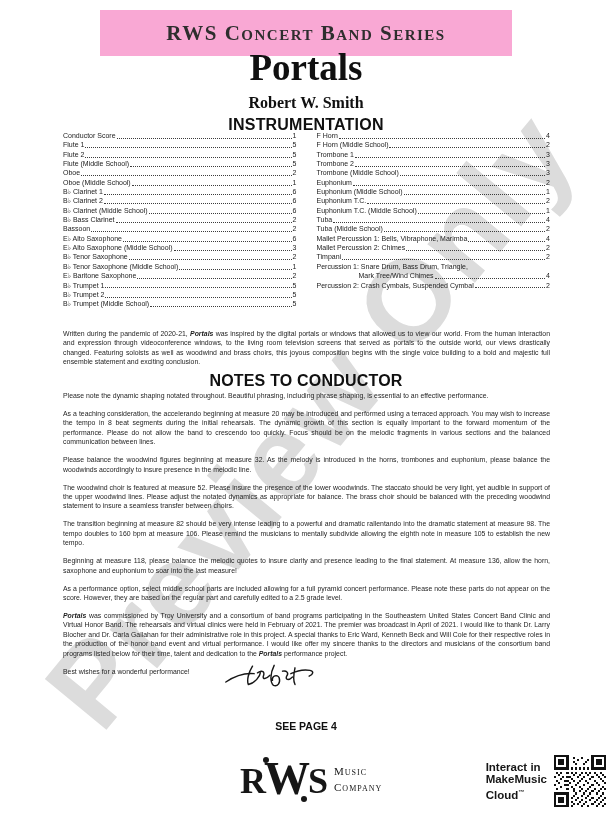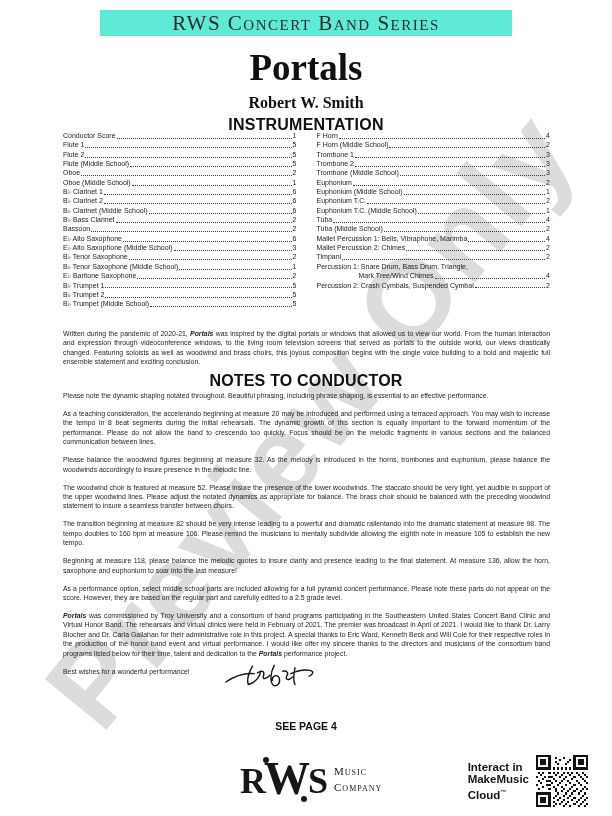--- a/index.html
+++ b/index.html
@@ -4,22 +4,22 @@
 <style>
   html,body{margin:0;padding:0;background:#888;}
   .page{position:relative;width:612px;height:816px;background:#ffffff;overflow:hidden;
         font-family:"Liberation Sans","DejaVu Sans",sans-serif;color:#1b1b1b;}
   .page>.layer{position:absolute;z-index:1;}
   
   .watermark{position:absolute;z-index:0;left:-130px;top:345px;width:880px;height:150px;
              line-height:150px;text-align:center;font-size:116px;font-weight:bold;
              color:#dcdcdc;transform:rotate(-50.5deg);letter-spacing:2px;white-space:nowrap;}
   
-  .banner{left:100px;top:10px;width:412px;height:26px;background:#5eead4;
-          display:flex;align-items:center;justify-content:center;}
+  .banner{left:100px;top:10px;width:412px;height:46px;background:#f9a8d4;
+          display:flex;align-items:center;justify-content:center;font-weight:bold;}
   .banner span{font-family:"Liberation Serif","DejaVu Serif",serif;font-variant:small-caps;
                font-size:21px;letter-spacing:1.5px;color:#2e2e2e;}
   .title{left:0;right:0;top:46px;text-align:center;
          font-family:"Liberation Serif","DejaVu Serif",serif;font-size:37px;font-weight:600;color:#101010;}
   .composer{left:0;right:0;top:94px;text-align:center;
             font-family:"Liberation Serif","DejaVu Serif",serif;font-size:16px;font-weight:bold;color:#101010;}
   .sec-heading{left:0;right:0;text-align:center;font-size:16px;font-weight:bold;color:#101010;letter-spacing:0.2px;}
   .h-inst{top:116px;} .h-prog{top:311px;} .h-notes{top:372px;}
   
   .inst-wrap{left:63px;width:487px;top:131px;display:flex;gap:20px;}
@@ -42,21 +42,21 @@
   .see-page .l2{font-size:9.5px;color:#1b1b1b;margin-top:1px;}
   
   .rws-logo{left:240px;top:753px;display:flex;align-items:center;}
   .rws-mark{font-family:"Liberation Serif","DejaVu Serif",serif;font-size:36px;font-weight:bold;
             letter-spacing:-2px;color:#161616;line-height:50px;position:relative;}
   .rws-w{display:inline-block;font-size:46px;transform:translateY(1px);position:relative;}
   .rws-w::before{content:'';position:absolute;width:6px;height:6px;border-radius:50%;background:#161616;top:3px;left:-1px;}
   .rws-w::after{content:'';position:absolute;width:6px;height:6px;border-radius:50%;background:#161616;bottom:2px;right:1px;}
   .rws-sub{margin-left:8px;font-family:"Liberation Serif","DejaVu Serif",serif;font-variant:small-caps;
            font-size:11px;line-height:15.5px;letter-spacing:1px;color:#161616;display:flex;flex-direction:column;}
-  .interact-wrap{right:24px;top:755px;display:flex;gap:7px;align-items:center;}
+  .interact-wrap{right:6px;top:755px;display:flex;gap:7px;align-items:center;}
   .interact-text{font-weight:bold;font-size:11.5px;line-height:12.5px;color:#161616;white-space:nowrap;}
   .interact-text .tm{font-size:6px;vertical-align:super;}
   .qr{width:52px;height:52px;display:block;}
 </style>
 </head>
 <body>
 
 <div class="page">
 
   <div class="watermark">Preview Only</div>

